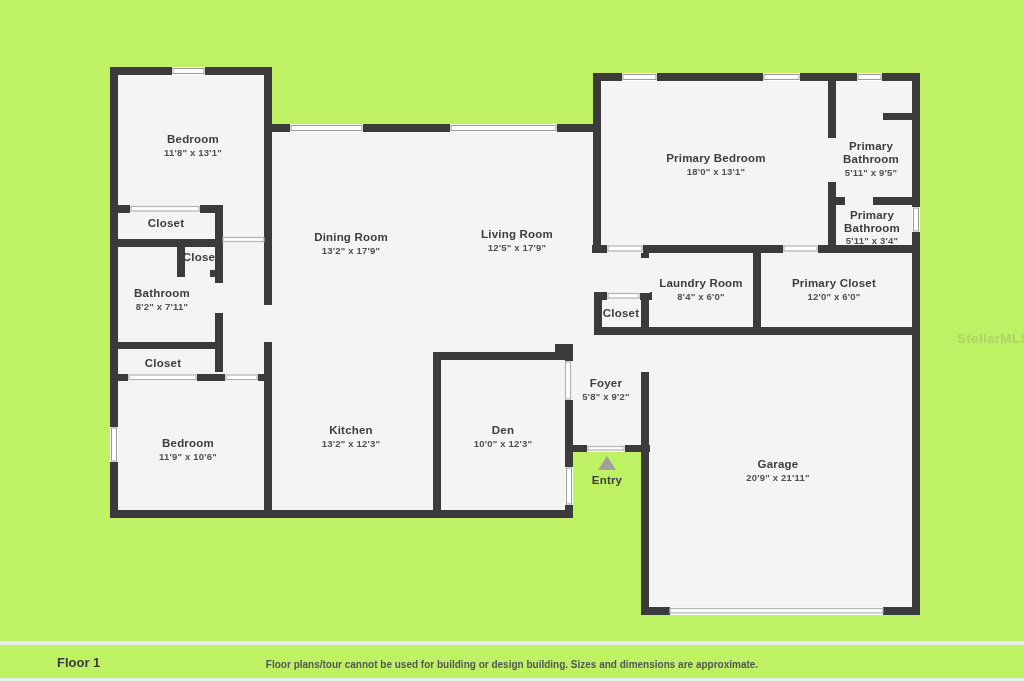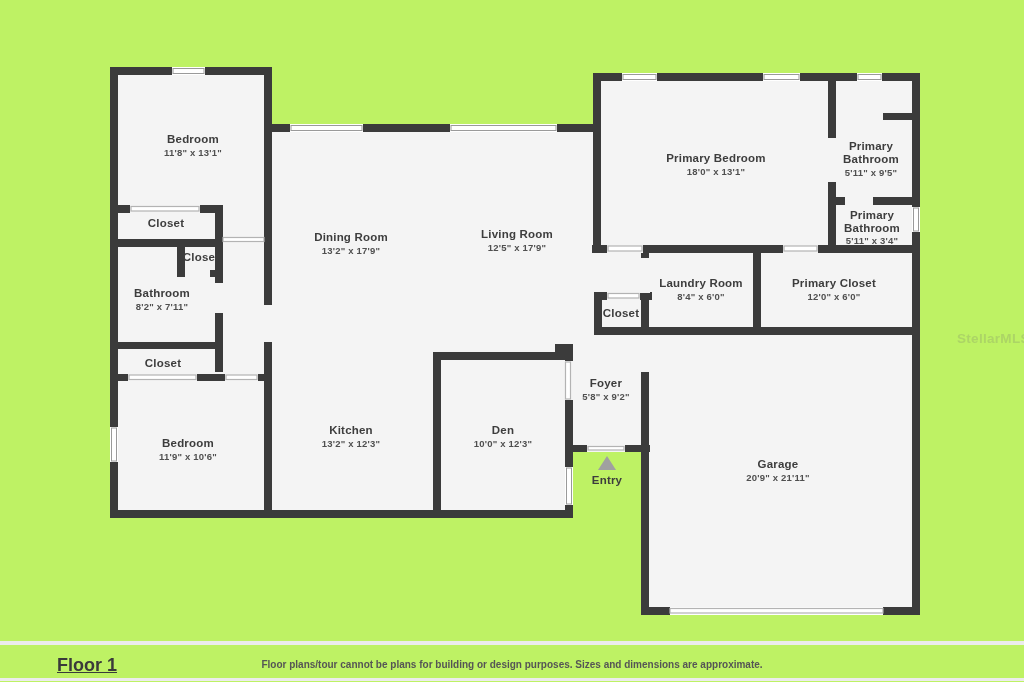--- a/index.html
+++ b/index.html
@@ -3,21 +3,21 @@
 <meta charset="utf-8">
 <style>
   html,body{margin:0;padding:0;background:#ffffff;}
   .page{position:relative;width:1024px;height:682px;background:#bef264;overflow:hidden;
         font-family:"Liberation Sans",sans-serif;}
   svg text{font-family:"Liberation Sans","DejaVu Sans",sans-serif;}
   .room-name{font-size:11.5px;font-weight:700;fill:#3d3d3d;letter-spacing:.2px;}
   .room-dims{font-size:9.5px;font-weight:700;fill:#4f4f4f;letter-spacing:.2px;}
   .sep-top{position:absolute;left:0;top:641px;width:1024px;height:4px;background:#ececec;}
   .sep-bottom{position:absolute;left:0;top:678px;width:1024px;height:3px;background:#ececec;}
-  .floor-label{position:absolute;left:57px;top:655px;font-size:18px;font-weight:700;color:#3a3a3a;text-decoration:underline;}
+  .floor-label{position:absolute;left:57px;top:655px;font-size:13px;font-weight:700;color:#3a3a3a;}
   .disclaimer{position:absolute;left:0;top:659px;width:1024px;text-align:center;
               font-size:10px;font-weight:700;color:#555555;}
   .watermark{position:absolute;left:957px;top:331px;font-size:13.5px;font-weight:700;
              color:rgba(110,110,110,0.22);letter-spacing:.3px;}
 </style>
 </head>
 <body>
 
 <div class="page">
 
@@ -196,16 +196,16 @@
   </g>
   <g text-anchor="middle">
     <text class="room-name" x="607" y="484">Entry</text>
   </g>
 </svg>
 
 <div class="watermark">StellarMLS</div>
 
 <div class="sep-top"></div>
 <div class="floor-label">Floor 1</div>
-<div class="disclaimer">Floor plans/tour cannot be plans for building or design purposes. Sizes and dimensions are approximate.</div>
+<div class="disclaimer">Floor plans/tour cannot be used for building or design building. Sizes and dimensions are approximate.</div>
 <div class="sep-bottom"></div>
 
 </div>
 
 </body></html>

